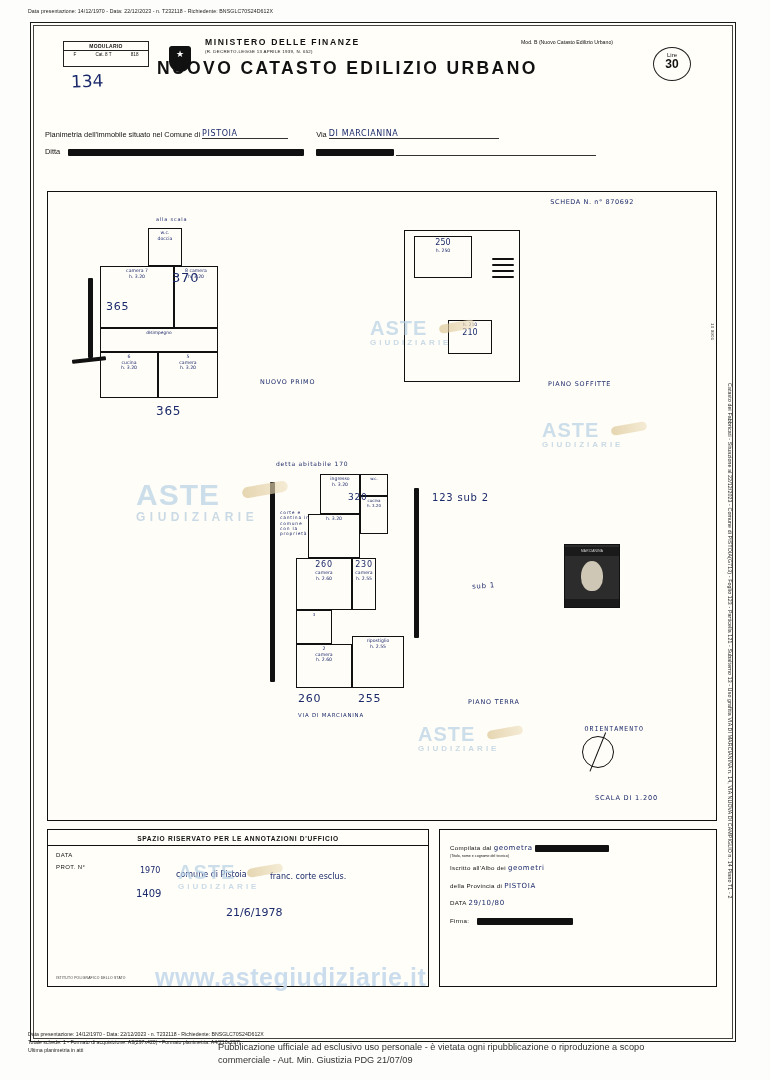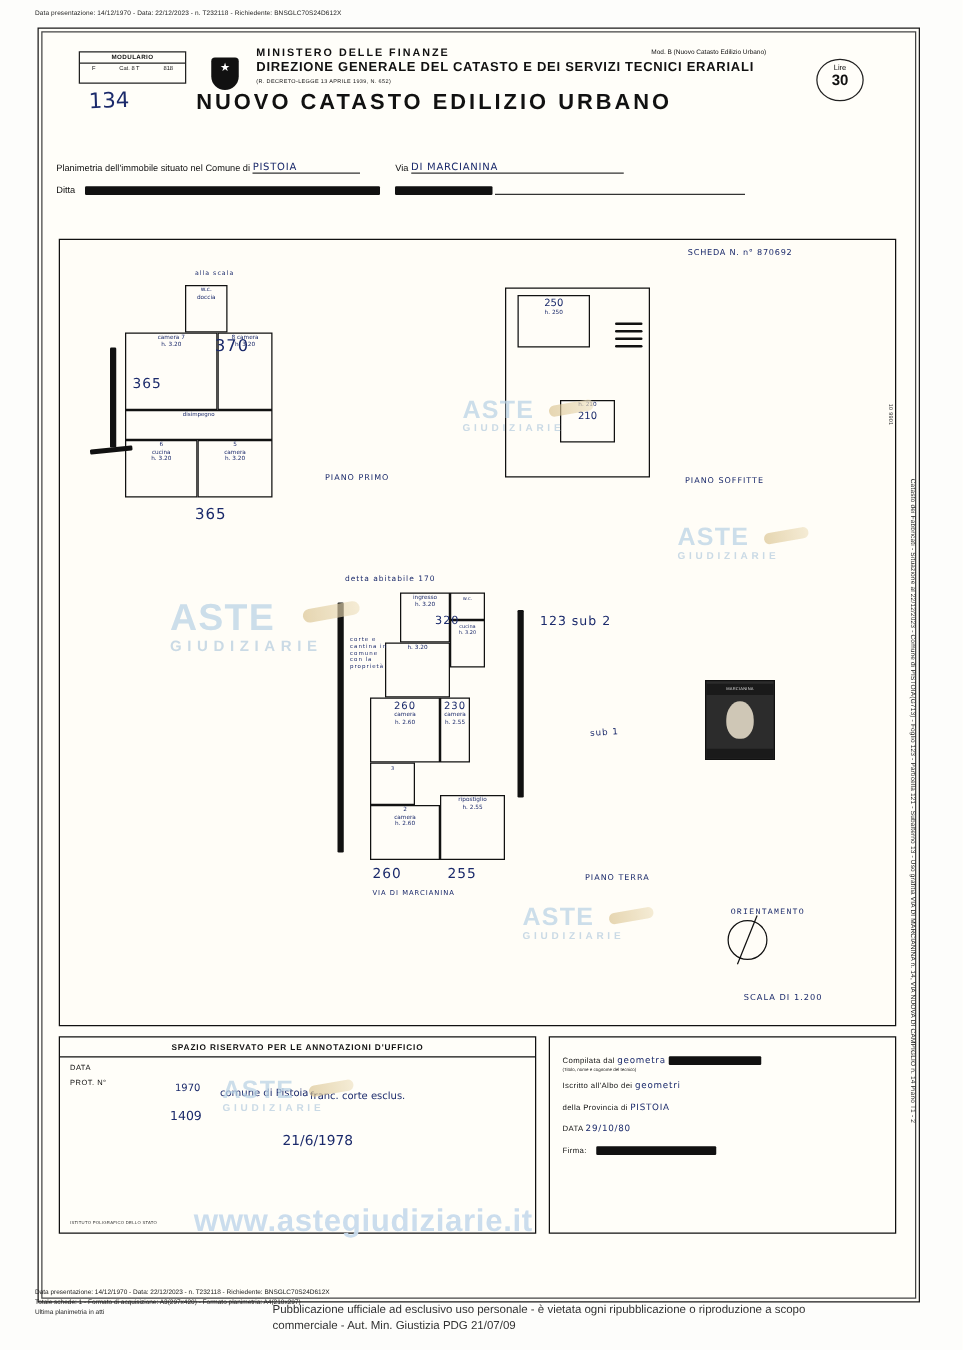--- a/index.html
+++ b/index.html
@@ -255,21 +255,20 @@
       </div>
 
       <div class="modNum">134</div>
 
       <div class="stemma">
         <div class="shield"></div>
       </div>
 
       <div class="hdr-titles">
         <div class="t-min">MINISTERO DELLE FINANZE</div>
-        <div class="t-dir">DIREZIONE GENERALE DEL CATASTO E DEI SERVIZI TECNICI ERARIALI</div>
         <div class="t-leg">(R. DECRETO-LEGGE 13 APRILE 1939, N. 652)</div>
         <div class="t-big">NUOVO CATASTO EDILIZIO URBANO</div>
       </div>
 
       <div class="modb">Mod. B (Nuovo Catasto Edilizio Urbano)</div>
 
       <div class="lire">
         <span>Lire</span>
         <b>30</b>
       </div>
@@ -326,21 +325,21 @@
           <span>h. 3.20</span>
         </div>
 
         <div class="dim" style="left:124px;top:78px;font-size:13px;">370</div>
         <div class="dim" style="left:58px;top:108px;font-size:11px;">365</div>
         <div class="dim" style="left:108px;top:212px;font-size:12px;">365</div>
 
         <div class="thickbar" style="left:40px;top:86px;width:5px;height:80px;"></div>
         <div class="thickbar" style="left:24px;top:166px;width:34px;height:4px;transform:rotate(-6deg);"></div>
 
-        <div class="planlabel" style="left:212px;top:186px;">PIANO PRIMO</div>
+        <div class="planlabel" style="left:212px;top:186px;">NUOVO PRIMO</div>
       </div>
 
       <div>
         <div class="room" style="left:356px;top:38px;width:116px;height:152px;background:transparent;"></div>
         <div class="room" style="left:366px;top:44px;width:58px;height:42px;">
           <span style="font-size:8px;">250</span><br>
           <span>h. 250</span>
         </div>
         <div class="room" style="left:400px;top:128px;width:44px;height:34px;">
           <span>h. 210</span><br>
@@ -440,21 +439,21 @@
         <div class="l2">GIUDIZIARIE</div>
         <div class="swoosh" style="right:-24px;width:36px;height:9px;"></div>
       </div>
     </div>
 
     <div class="office">
       <div class="ttl">SPAZIO RISERVATO PER LE ANNOTAZIONI D'UFFICIO</div>
       <div class="row">DATA</div>
       <div class="row">PROT. N°</div>
       <div class="scribble" style="position:absolute;left:128px;top:40px;font-size:8px;">comune di Pistoia</div>
-      <div class="scribble" style="position:absolute;left:200px;top:42px;font-size:8px;">franc. corte esclus.</div>
+      <div class="scribble" style="position:absolute;left:222px;top:42px;font-size:8px;">franc. corte esclus.</div>
       <div class="scribble" style="position:absolute;left:92px;top:36px;font-size:8px;">1970</div>
       <div class="scribble" style="position:absolute;left:88px;top:58px;font-size:10px;">1409</div>
       <div class="scribble" style="position:absolute;left:178px;top:76px;font-size:11px;">21/6/1978</div>
       <div class="wm wm-small" style="left:130px;top:32px;">
         <div class="l1">ASTE</div>
         <div class="l2">GIUDIZIARIE</div>
         <div class="swoosh" style="right:-24px;width:36px;height:9px;"></div>
       </div>
       <div class="foot">ISTITUTO  POLIGRAFICO  DELLO  STATO</div>
     </div>

